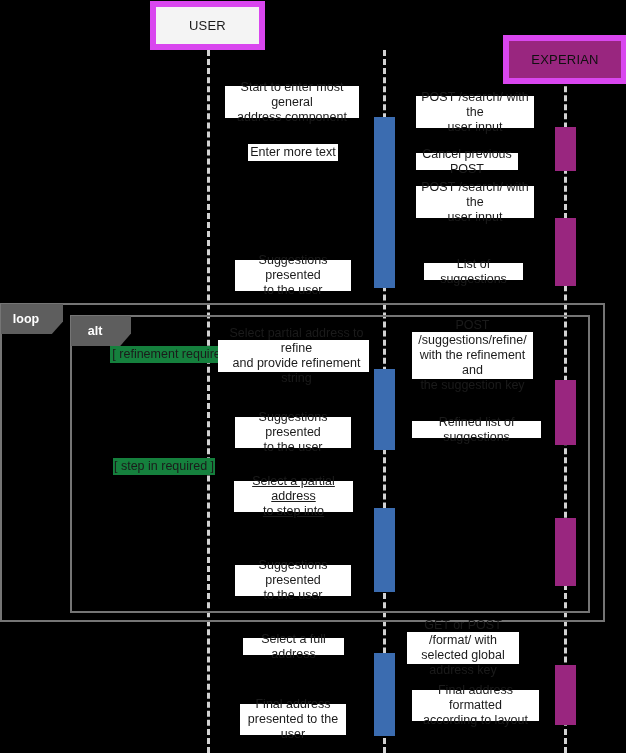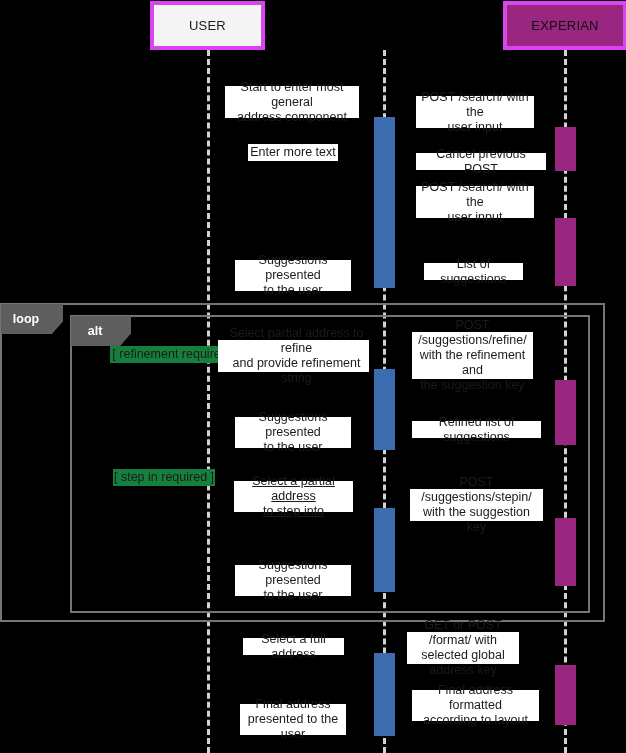--- a/index.html
+++ b/index.html
@@ -21,25 +21,25 @@
   
   .participant {
     position: absolute;
     box-sizing: border-box;
     display: flex;
     align-items: center;
     justify-content: center;
     font-size: 13px;
     letter-spacing: 0.2px;
     color: #1b1b1b;
-    border: 4px solid #d946ef;
+    border: 6px solid #d946ef;
   }
   .participant.user     { background: #f4f4f4; color: #1b1b1b; }
   .participant.website  { background: #3b6cb0; color: #101010; }
-  .participant.experian { background: #99267f; color: #101010; }
+  .participant.experian { background: #99267f; color: #101010; margin-top: 34px; }
 
   
   .lifeline {
     position: absolute;
     width: 0;
     border-left: 3px dashed #d2d2d2;
   }
 
   
   .activation {
@@ -123,21 +123,21 @@
   </div>
 
   <div class="fragment" style="left:70px; top:315px; width:520px; height:298px;"></div>
   <div class="fragment-label" style="left:71px; top:316px; width:60px; height:30px;">
     <span>alt</span>
   </div>
 
   <div class="guard" style="left:73px; top:346px; width:127px; height:17px;">
     <span>[ refinement required ]</span>
   </div>
-  <div class="guard" style="left:76px; top:469px; width:102px; height:17px;">
+  <div class="guard" style="left:76px; top:458px; width:102px; height:17px;">
     <span>[ step in required ]</span>
   </div>
 
   <div class="activation website" style="left:374px; top:117px; width:21px; height:171px;"></div>
   <div class="activation experian" style="left:555px; top:127px; width:21px; height:44px;"></div>
   <div class="activation experian" style="left:555px; top:218px; width:21px; height:68px;"></div>
 
   <div class="activation website" style="left:374px; top:369px; width:21px; height:81px;"></div>
   <div class="activation experian" style="left:555px; top:380px; width:21px; height:65px;"></div>
 
@@ -154,21 +154,21 @@
 
   <div class="msg" style="left:416px; top:96px; width:118px; height:32px;">
     <span>POST /search/ with the
 user input</span>
   </div>
 
   <div class="msg" style="left:248px; top:144px; width:90px; height:17px;justify-content:center;">
     <span>Enter more text</span>
   </div>
 
-  <div class="msg" style="left:416px; top:153px; width:130px; height:17px;">
+  <div class="msg" style="left:416px; top:153px; width:102px; height:17px;">
     <span>Cancel previous POST</span>
   </div>
 
   <div class="msg" style="left:416px; top:186px; width:118px; height:32px;">
     <span>POST /search/ with the
 user input</span>
   </div>
 
   <div class="msg" style="left:235px; top:260px; width:116px; height:31px;">
     <span>Suggestions presented
@@ -197,24 +197,20 @@
 
   <div class="msg" style="left:412px; top:421px; width:129px; height:17px;">
     <span>Refined list of suggestions</span>
   </div>
 
   <div class="msg" style="left:234px; top:481px; width:119px; height:31px;text-decoration:underline;">
     <span>Select a partial address
 to step into</span>
   </div>
 
-  <div class="msg" style="left:410px; top:489px; width:133px; height:32px;">
-    <span>POST /suggestions/stepin/
-with the suggestion key</span>
-  </div>
 
   <div class="msg" style="left:235px; top:565px; width:116px; height:31px;">
     <span>Suggestions presented
 to the user</span>
   </div>
 
   <div class="msg" style="left:243px; top:638px; width:101px; height:17px;">
     <span>Select a full address</span>
   </div>
 

